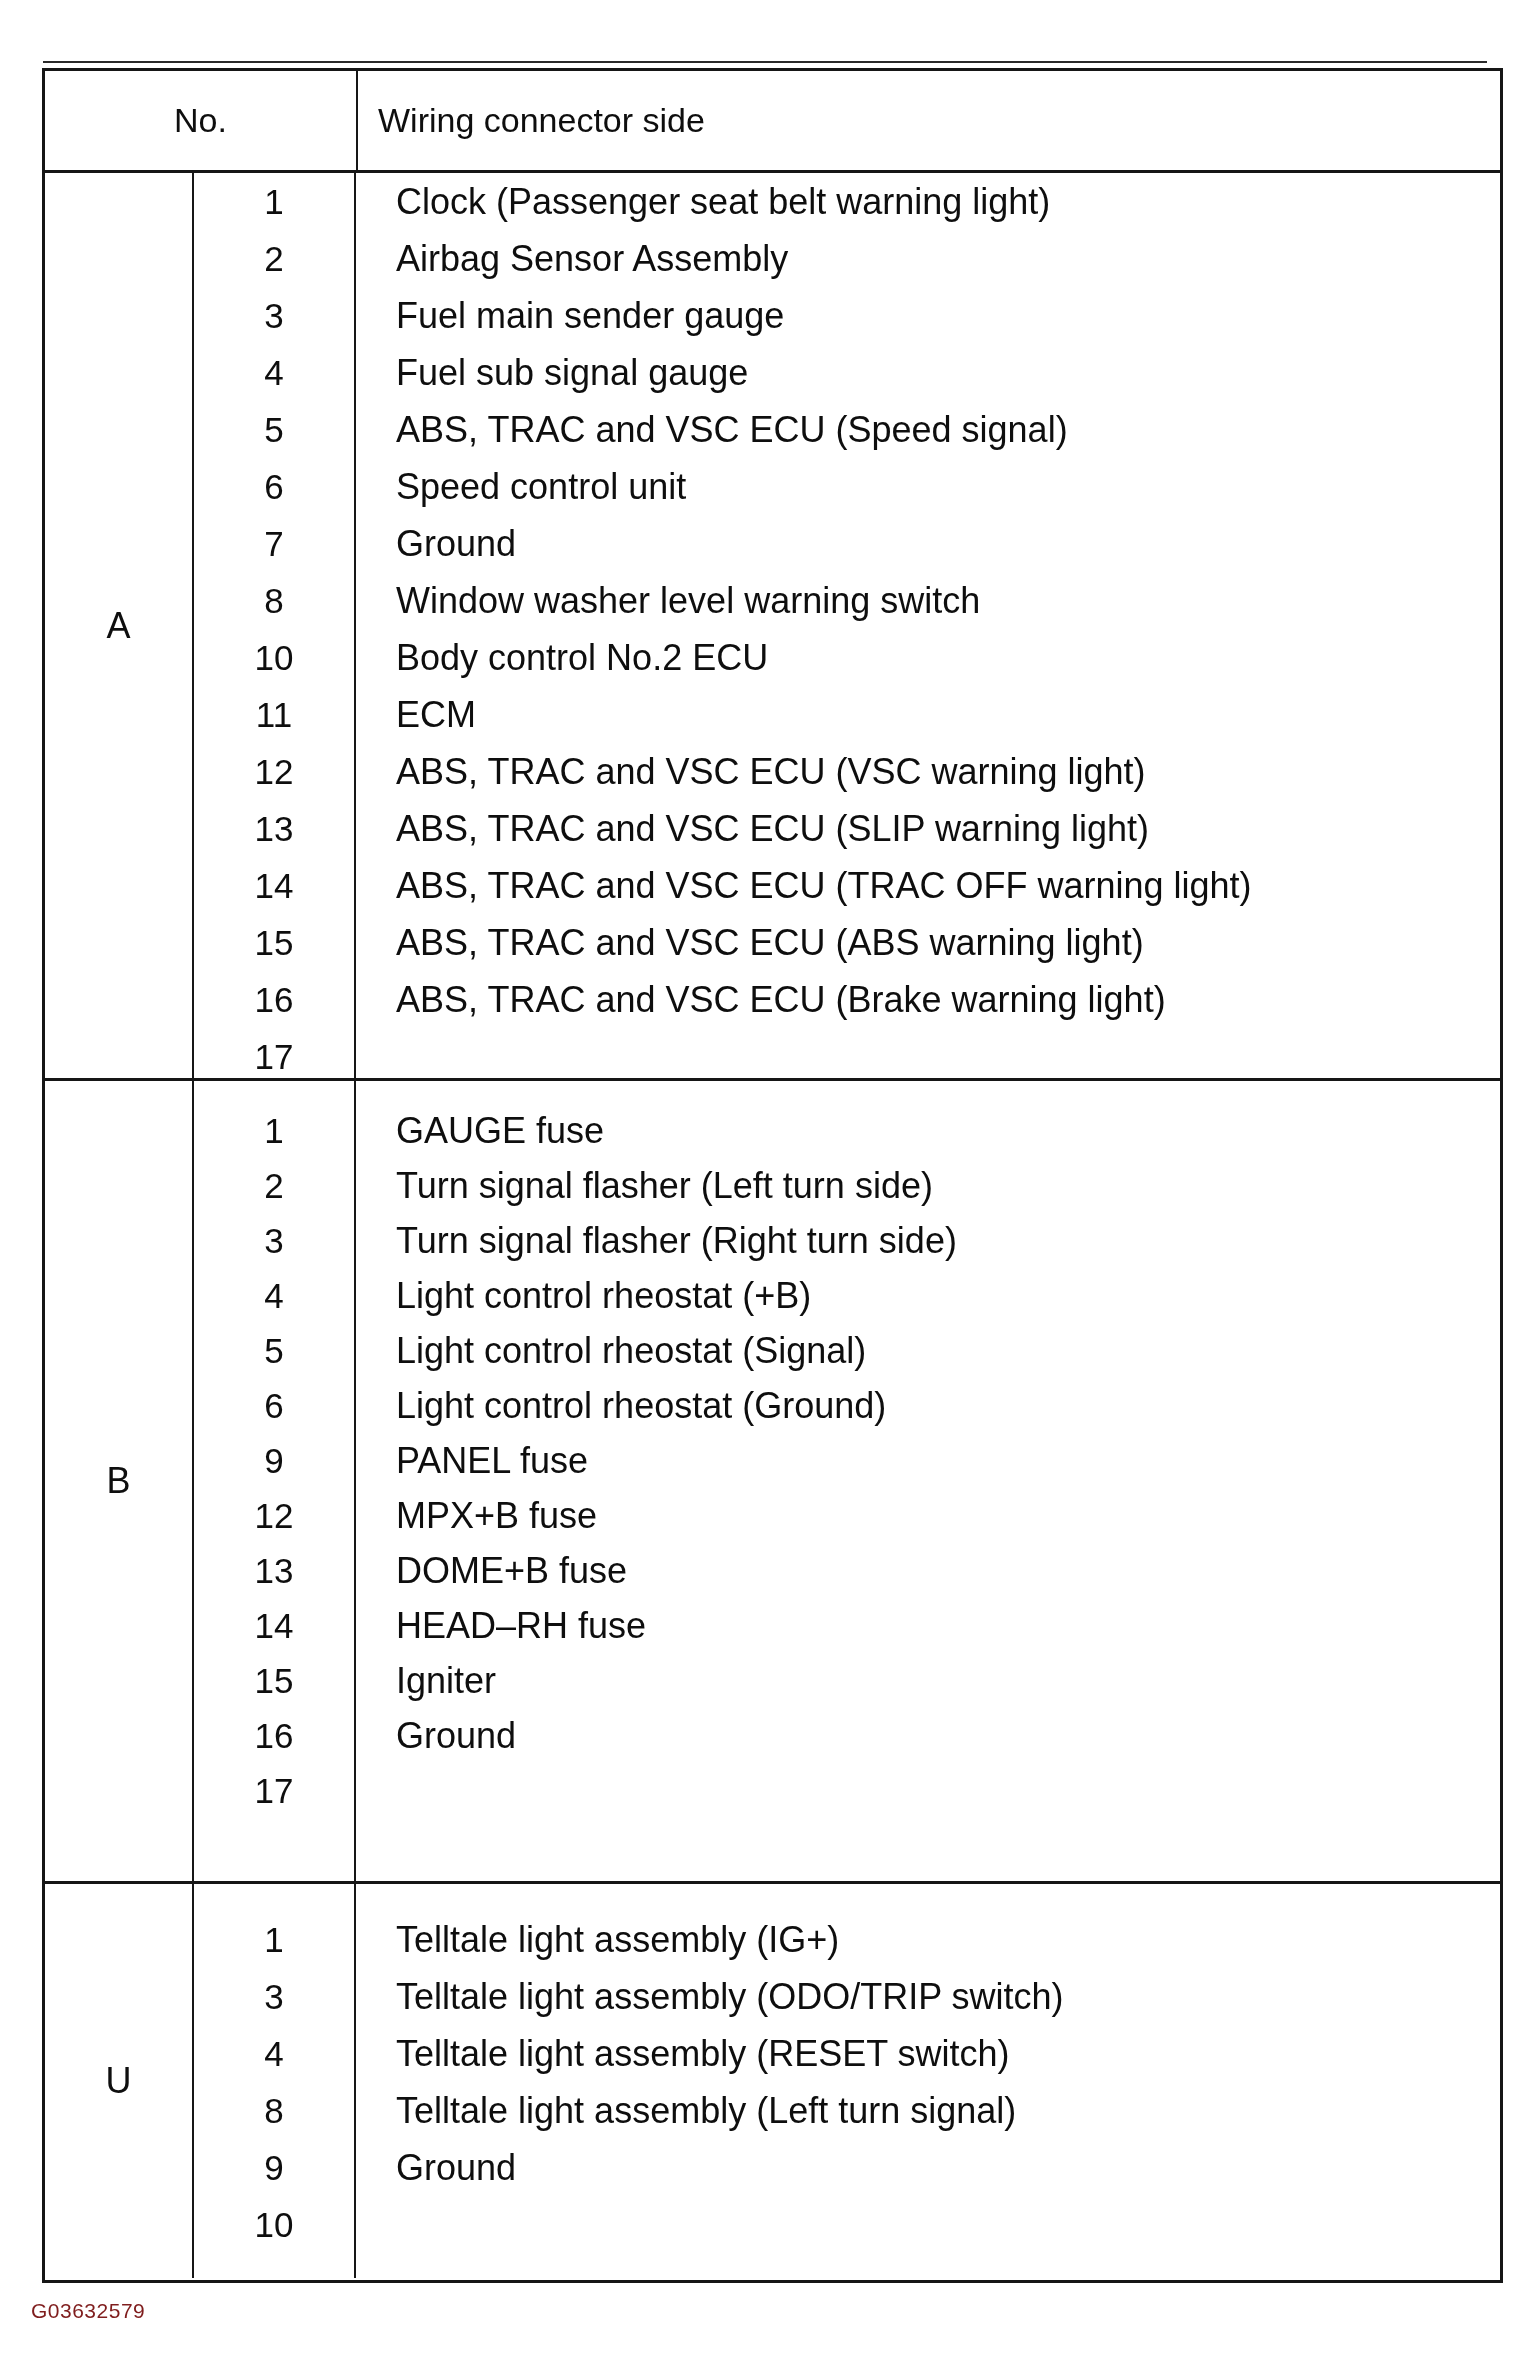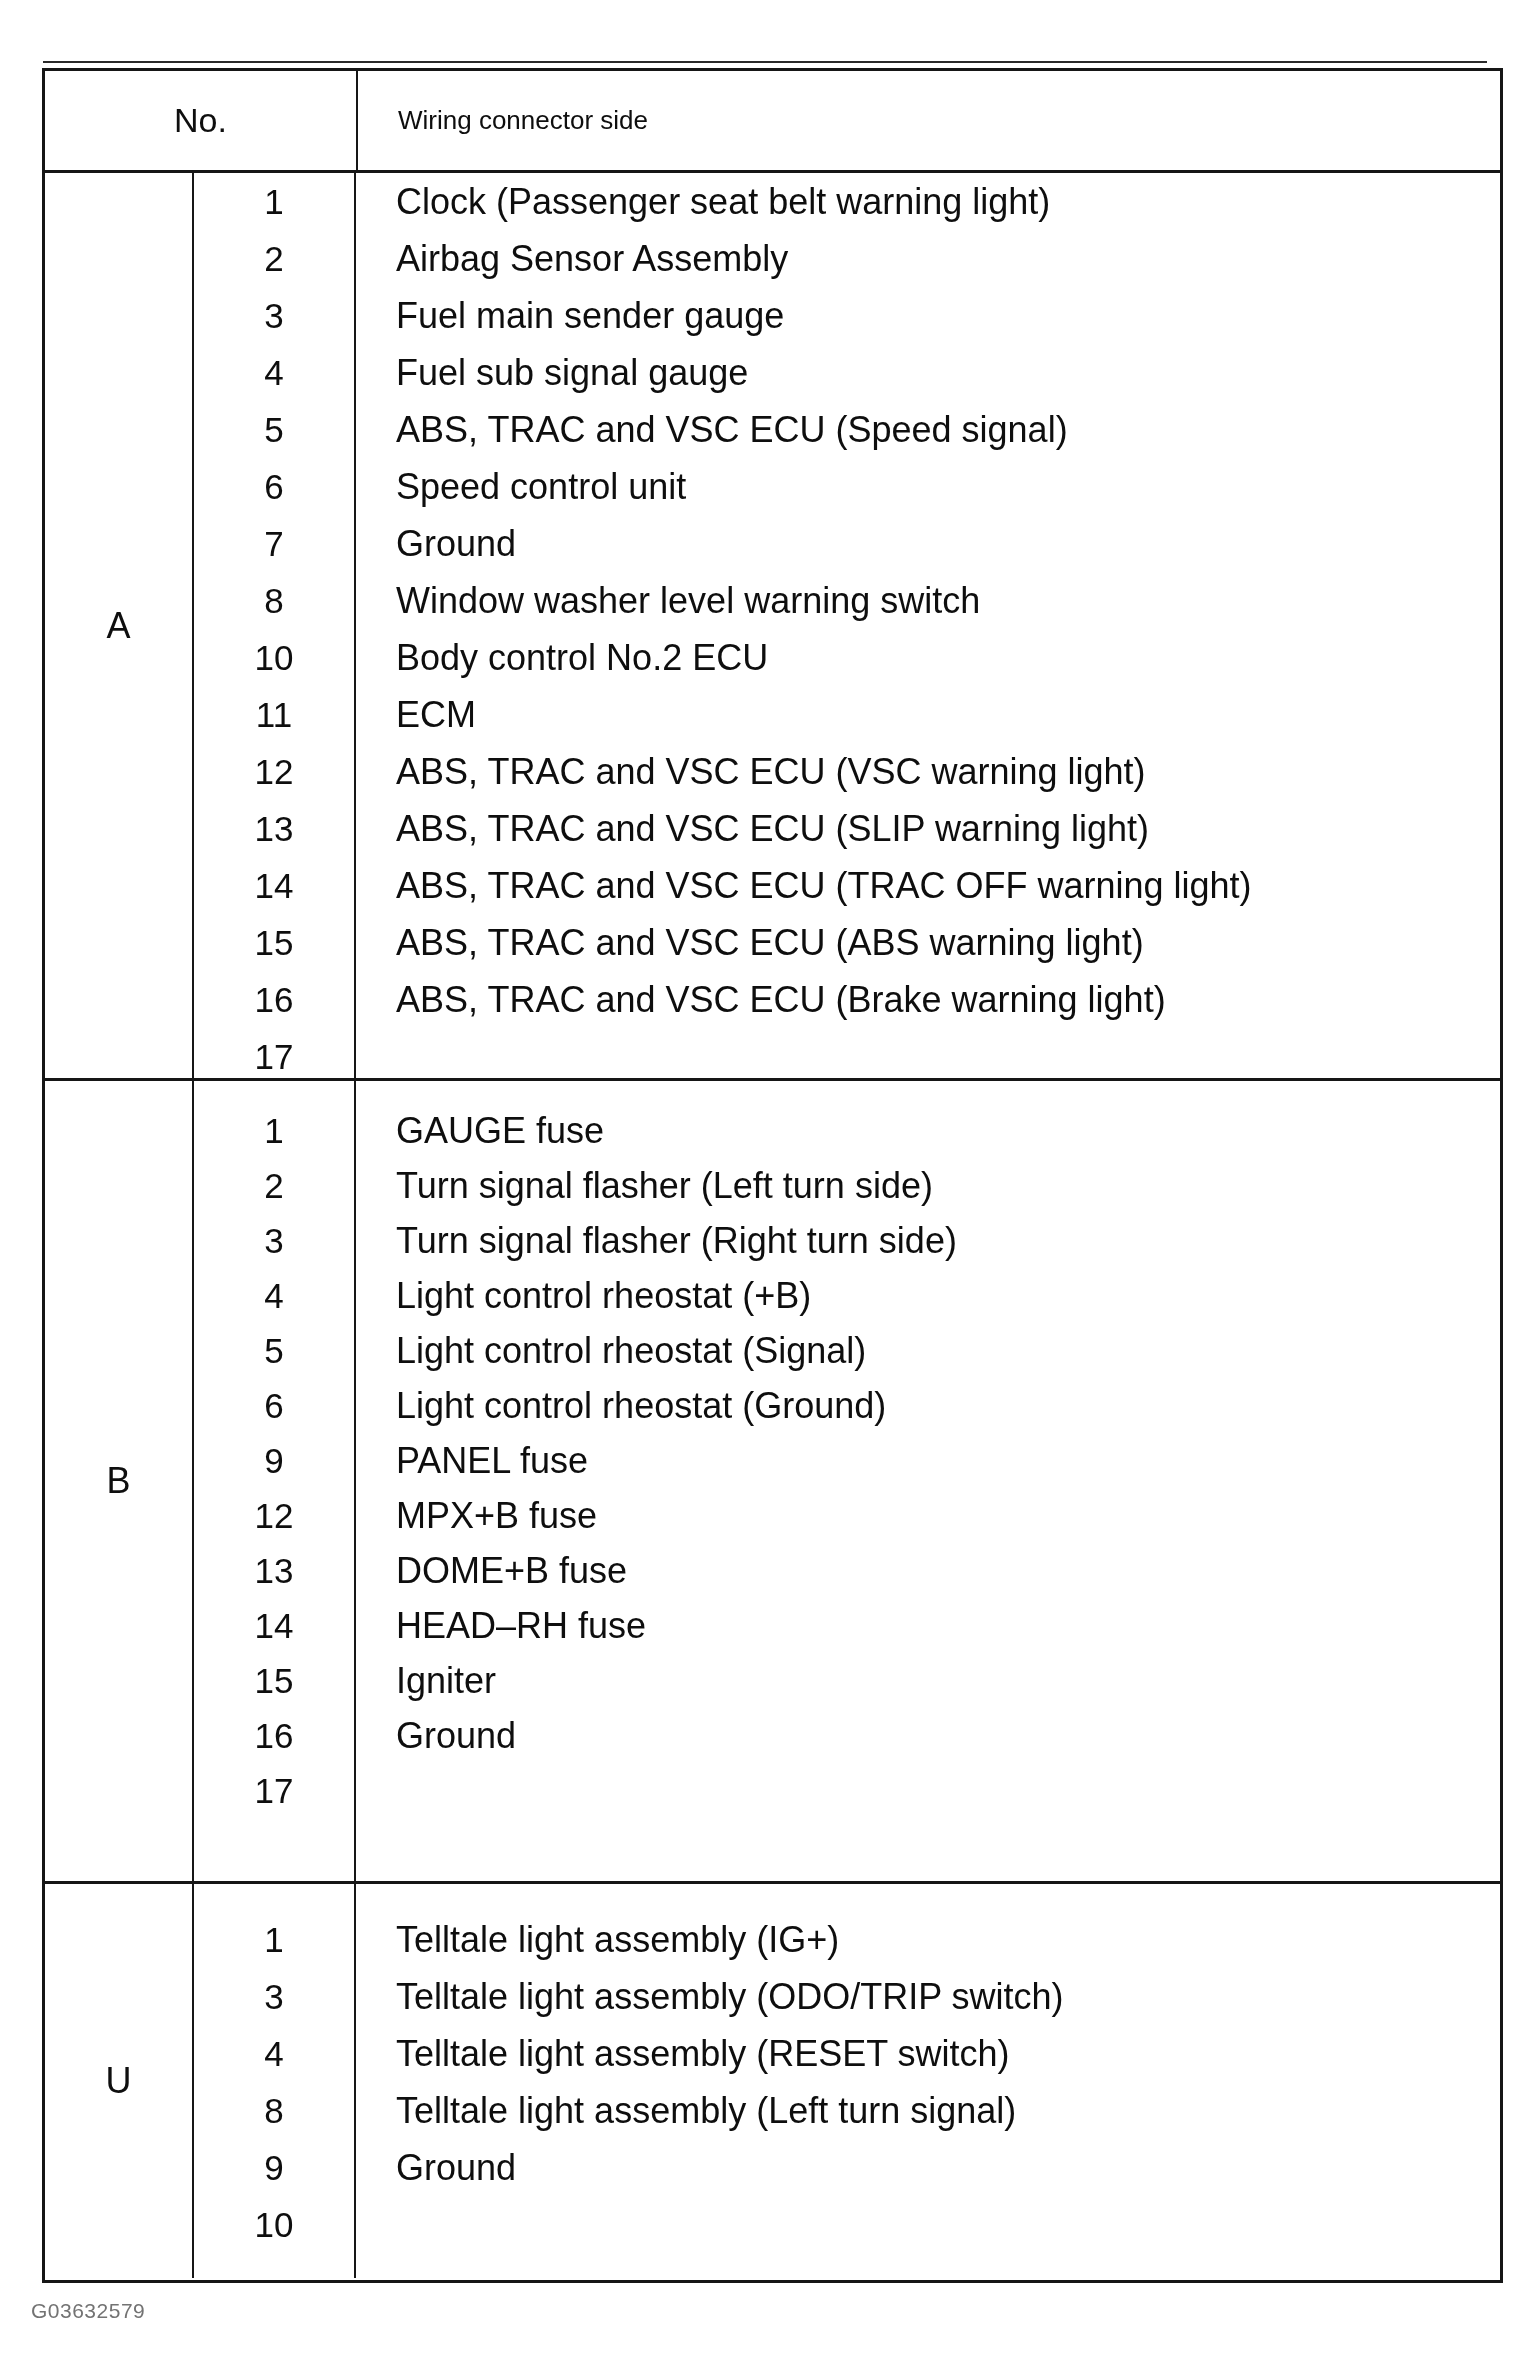--- a/index.html
+++ b/index.html
@@ -46,22 +46,22 @@
     width: 311px;
     display: flex;
     align-items: center;
     justify-content: center;
     font-size: 34px;
   }
   .hdr-wiring {
     flex: 1;
     display: flex;
     align-items: center;
-    padding-left: 40px;
-    font-size: 26px;
+    padding-left: 20px;
+    font-size: 34px;
     border-left: 2.8px solid #161616;
     box-sizing: border-box;
   }
   .sec {
     display: flex;
     border-bottom: 3.7px solid #161616;
     box-sizing: border-box;
   }
   .sec-u { border-bottom: none; }
   .sec-a { height: 908px; --rh: 57px; --pt: 0px; }
@@ -101,21 +101,21 @@
     padding-left: 40px;
     font-size: 36px;
     white-space: nowrap;
   }
   .footer {
     position: absolute;
     left: 31px;
     top: 2299px;
     font-size: 21px;
     letter-spacing: 0.5px;
-    color: #737373;
+    color: #7f1d1d;
   }
 </style>
 </head>
 <body>
 
 <div class="page">
 
   <div class="table">
 
     <div class="hdr">

